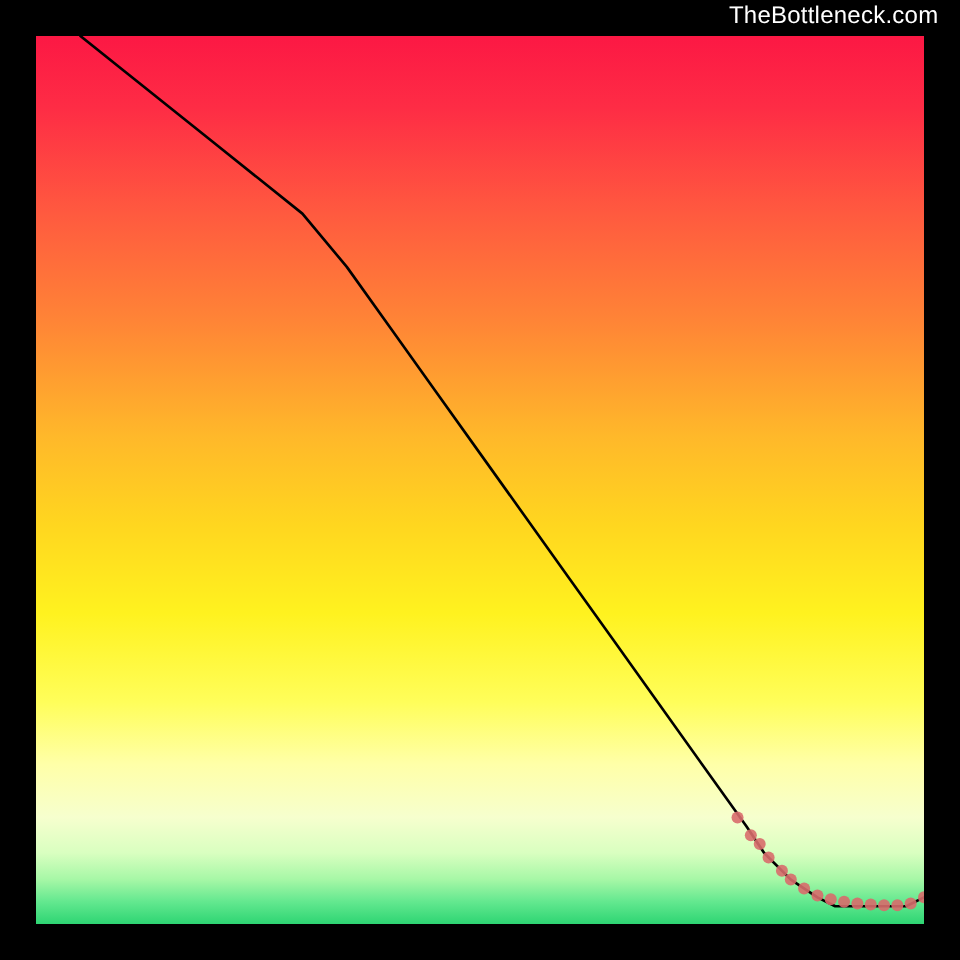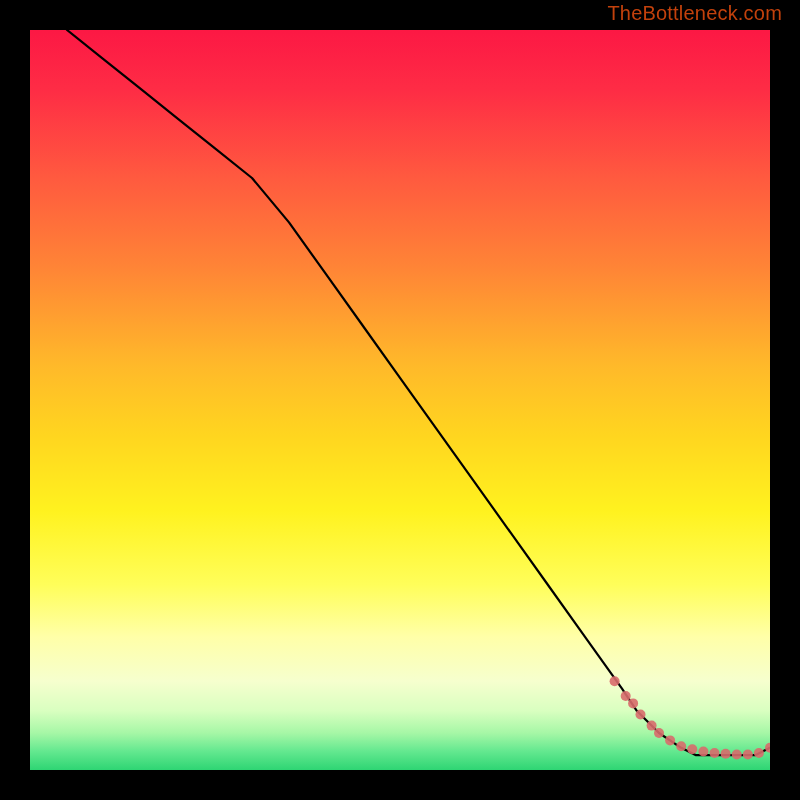--- a/index.html
+++ b/index.html
@@ -8,21 +8,21 @@
     height: 800px;
     background: #000;
     position: relative;
     font-family: Arial, Helvetica, sans-serif;
     overflow: hidden;
   }
   .watermark {
     position: absolute;
     top: 2px;
     right: 18px;
-    color: #c2410c;
+    color: #ffffff;
     font-size: 20px;
     font-weight: 500;
     letter-spacing: 0.2px;
     z-index: 5;
     text-align: right;
   }
   .plot-frame {
     position: absolute;
     left: 30px;
     top: 30px;

